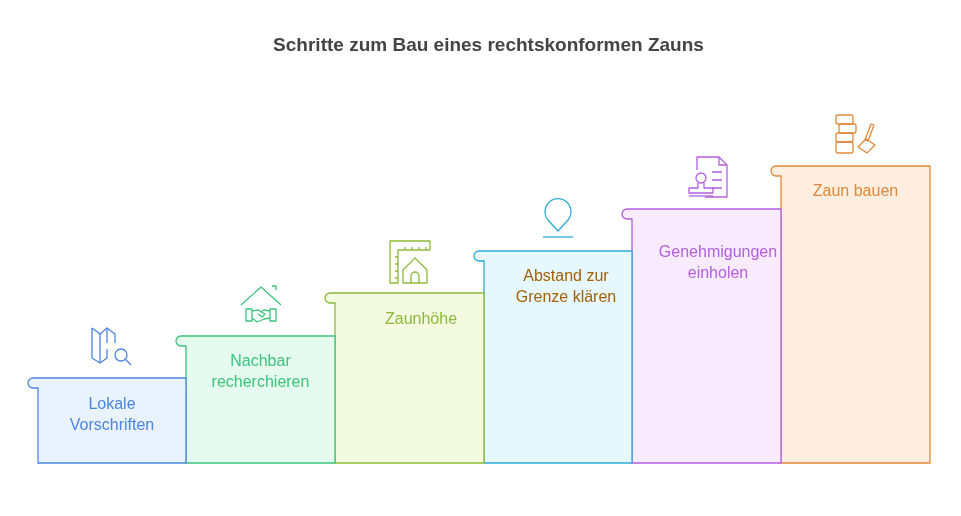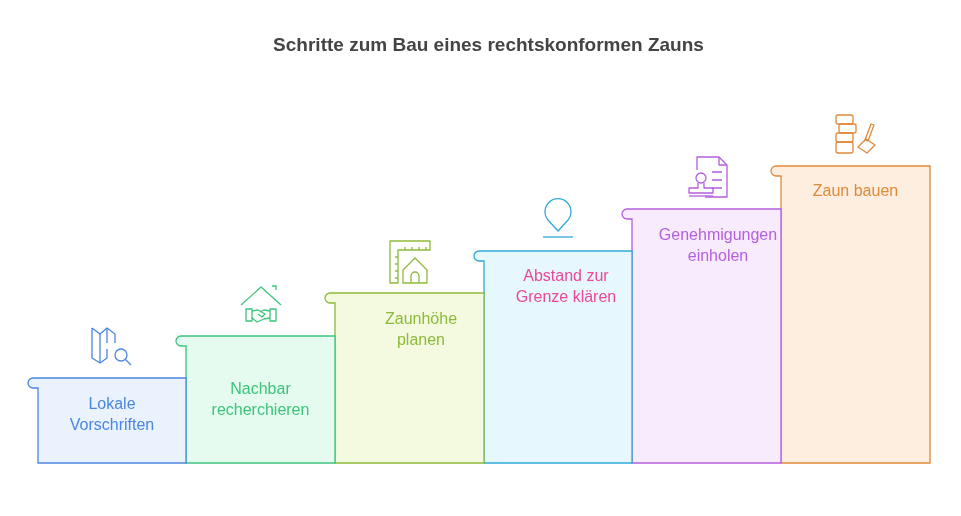--- a/index.html
+++ b/index.html
@@ -84,31 +84,30 @@
     <rect x="836" y="142" width="17" height="11" rx="2"></rect>
     <path d="M871 124 L874 125 L868 141 L865 140 Z"></path>
     <path d="M858 147 L866 139 L875 145 L867 153 Z"></path>
   </g>
 </svg>
 
 <div class="label" style="left:38px; top:393px; width:148px; color:#4A86E0;">
   <div>Lokale</div>
   <div>Vorschriften</div>
 </div>
-<div class="label" style="left:186px; top:350px; width:149px; color:#3CC47C;margin-top:28px;">
+<div class="label" style="left:186px; top:350px; width:149px; color:#3CC47C;">
   <div>Nachbar</div>
   <div>recherchieren</div>
 </div>
 <div class="label" style="left:335px; top:308px; width:172px; color:#8DBA3A;">
   <div>Zaunhöhe</div>
-  <div>planen</div>
 </div>
-<div class="label" style="left:484px; top:265px; width:164px; color:#ec4899;">
+<div class="label" style="left:484px; top:265px; width:164px; color:#a16207;">
   <div>Abstand zur</div>
   <div>Grenze klären</div>
 </div>
-<div class="label" style="left:632px; top:224px; width:172px; color:#B35FE0;">
+<div class="label" style="left:632px; top:241px; width:172px; color:#B35FE0;">
   <div>Genehmigungen</div>
   <div>einholen</div>
 </div>
 <div class="label" style="left:781px; top:180px; width:149px; color:#E0893A;">
   <div>Zaun bauen</div>
 </div>
 
 </body></html>

